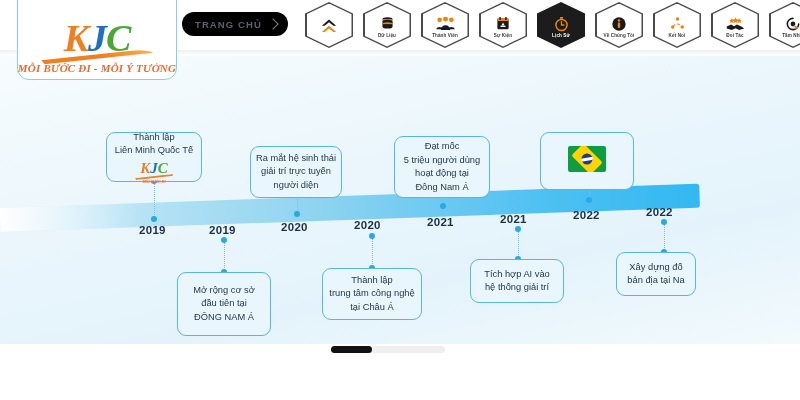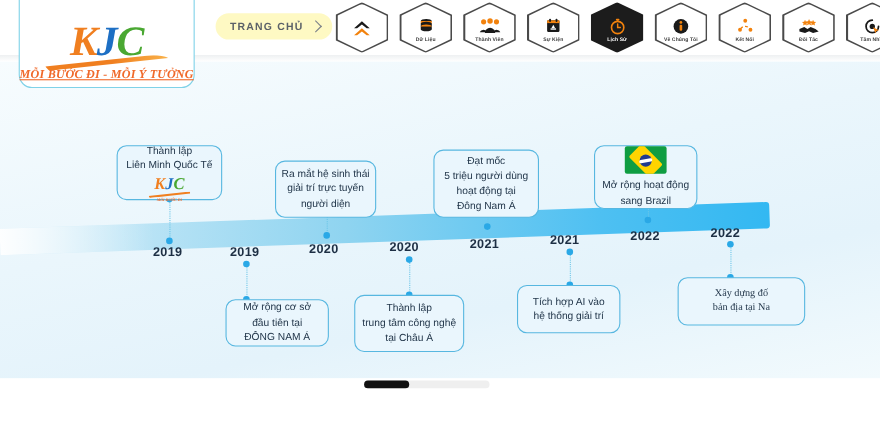--- a/index.html
+++ b/index.html
@@ -34,26 +34,26 @@
   .logo-c { color: #4aa832; }
   .logo-swoosh {
     width: 112px; height: 9px; margin-top: -5px; margin-bottom: 1px;
     background: linear-gradient(95deg, #f07f20 55%, #f9b24a 100%);
     border-radius: 0 60% 70% 0 / 0 100% 100% 0;
     transform: rotate(-3.5deg);
     clip-path: polygon(0% 55%, 100% 0%, 100% 45%, 3% 100%);
   }
   .logo-tagline {
     font-family: "Liberation Serif", serif; font-size: 11px; font-weight: bold;
-    font-style: italic; color: #f0692a; letter-spacing: 0.2px; white-space: nowrap; text-decoration: underline;
+    font-style: italic; color: #f0692a; letter-spacing: 0.2px; white-space: nowrap;
   }
   
   .nav-pill {
-    position: absolute; left: 196px; top: 12px; height: 24px;
-    padding: 0 11px 0 13px; border-radius: 13px; background: #fef9c3;
+    position: absolute; left: 182px; top: 12px; height: 24px;
+    padding: 0 11px 0 13px; border-radius: 13px; background: #000000;
     display: flex; align-items: center; gap: 7px; cursor: pointer;
   }
   .nav-pill-label { font-size: 9.5px; font-weight: bold; letter-spacing: 1.1px; color: #5b6168; }
   .chev-right { width: 8px; height: 8px; border-right: 1.6px solid #7b8189; border-top: 1.6px solid #7b8189; transform: rotate(45deg); }
 
   
   .hexnav { position: absolute; left: 305px; top: 2px; display: flex; gap: 10px; }
   .hexitem { width: 48px; height: 46px; position: relative; cursor: pointer; }
   .hex {
     width: 48px; height: 46px;
@@ -368,42 +368,40 @@
 hoạt động tại
 Đông Nam Á</div>
     </div>
 
     <div class="card" style="left:540px; top:76px; width:94px; height:58px;">
       <div class="flag">
         <div class="rhomb"></div>
           <div class="globe"></div>
           <div class="bandlet"></div>
       </div>
-      <div class="card-text">Mở rộng hoạt động
-sang Brazil</div>
-    </div>
-
-    <div class="card" style="left:177px; top:216px; width:94px; height:43px;margin-left:28px;">
+    </div>
+
+    <div class="card" style="left:177px; top:216px; width:94px; height:64px;">
       <div class="card-text">Mở rộng cơ sở
 đầu tiên tại
 ĐÔNG NAM Á</div>
     </div>
 
     <div class="card" style="left:322px; top:212px; width:100px; height:52px;">
       <div class="card-text">Thành lập
 trung tâm công nghệ
 tại Châu Á</div>
     </div>
 
     <div class="card" style="left:470px; top:203px; width:94px; height:44px;">
       <div class="card-text">Tích hợp AI vào
 hệ thống giải trí</div>
     </div>
 
-    <div class="card" style="left:616px; top:196px; width:116px; height:44px;font-family:Liberation Serif, serif;">
+    <div class="card" style="left:616px; top:196px; width:80px; height:44px;">
       <div class="card-text">Xây dựng đố
 bản địa tại Na</div>
     </div>
 
   </div>
 
   <div class="scroll-area">
     <div class="sb-track">
       <div class="sb-thumb"></div>
     </div>

